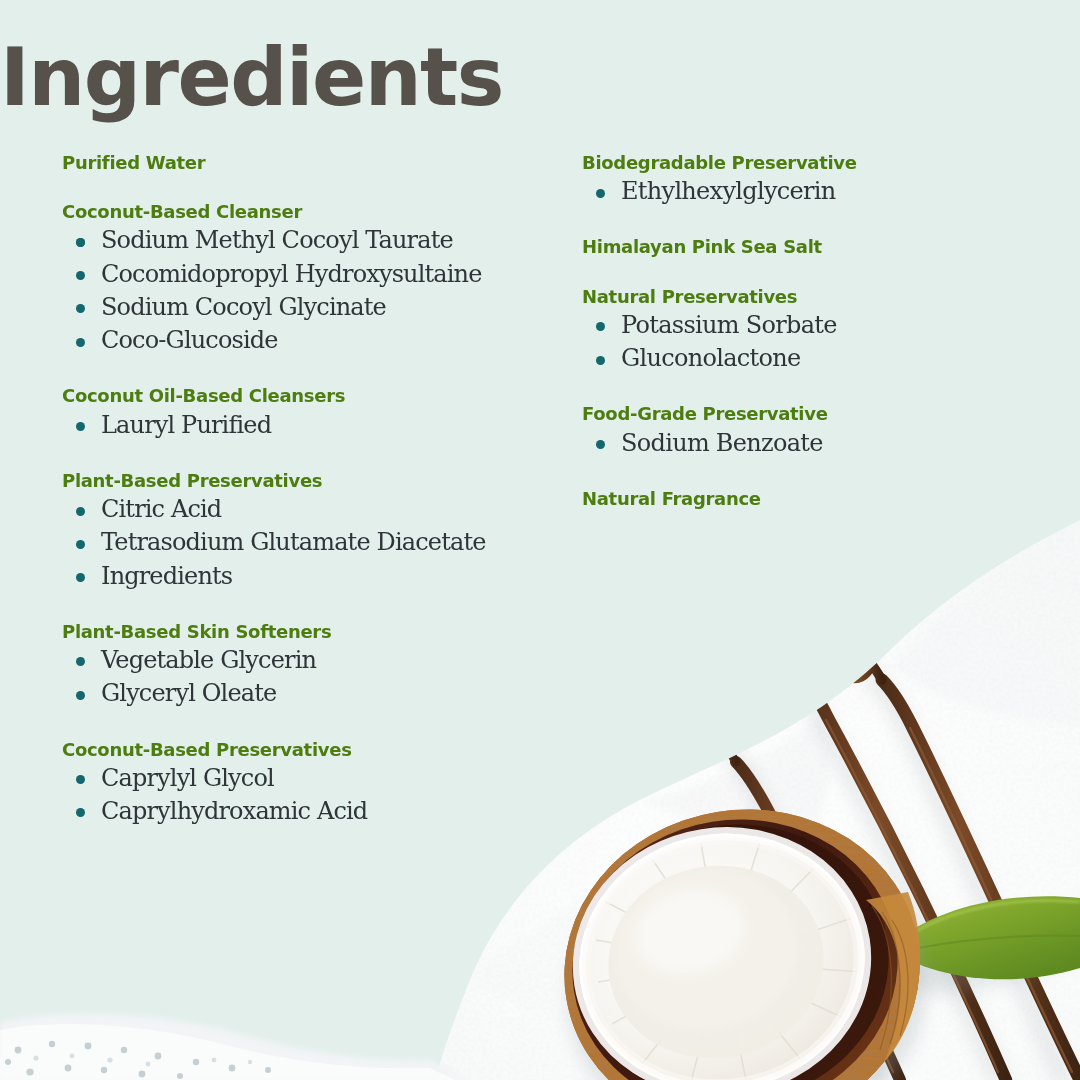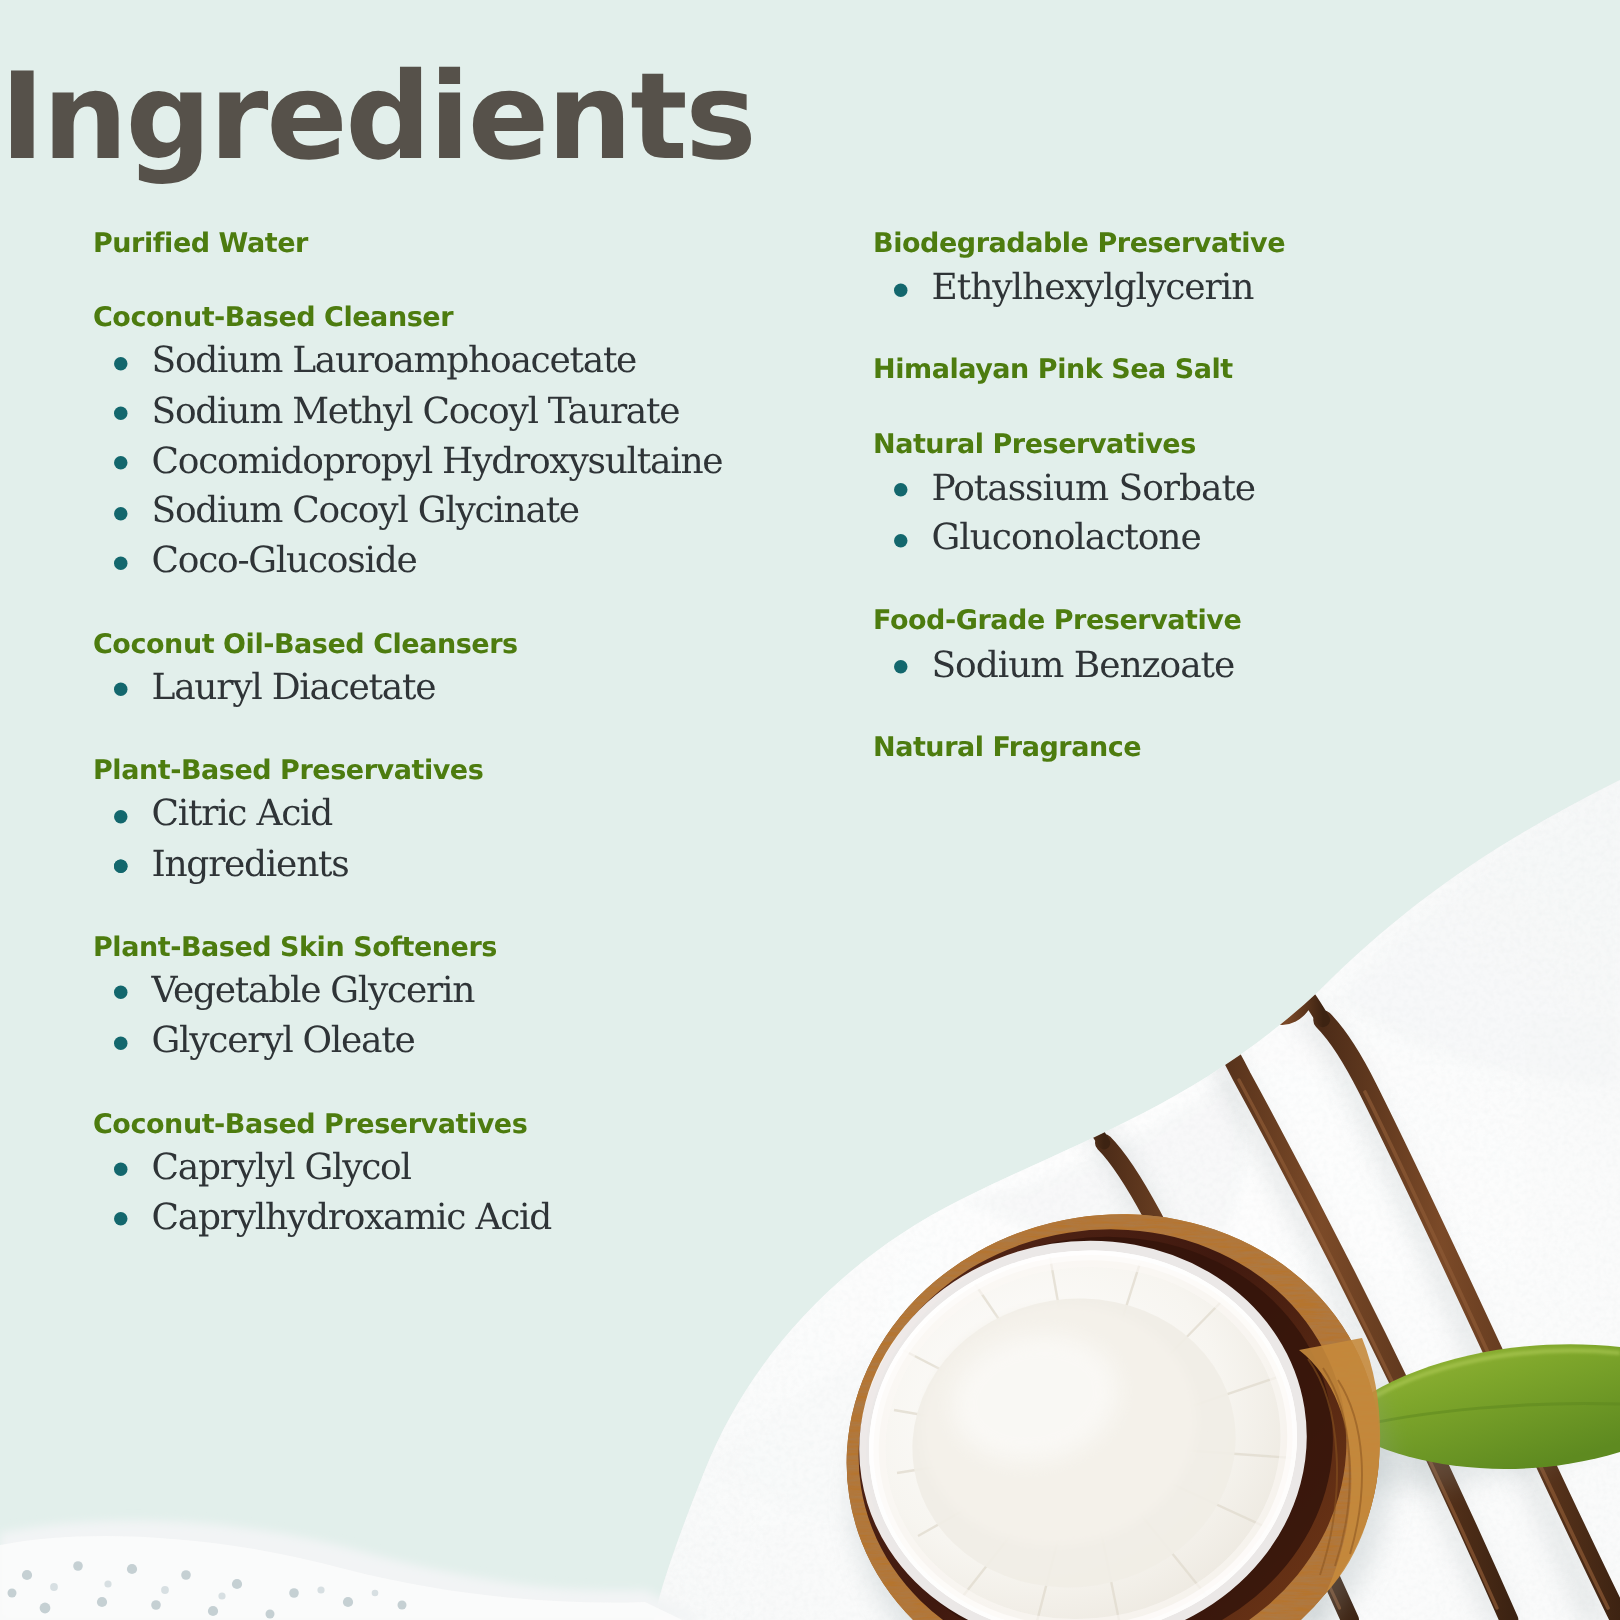--- a/index.html
+++ b/index.html
@@ -312,38 +312,38 @@
 
   <div id="title">Ingredients</div>
 
   <div class="column" id="col-left">
       <div class="group">
         <div class="group-heading">Purified Water</div>
       </div>
       <div class="group">
         <div class="group-heading">Coconut-Based Cleanser</div>
         <ul class="group-items">
-          <li class="group-item"><span class="bullet"></span><span>Sodium Lauroamphoacetate</span></li>
+          <li class="group-item"><span class="bullet"></span></li>
           <li class="group-item"><span class="bullet"></span><span>Sodium Methyl Cocoyl Taurate</span></li>
           <li class="group-item"><span class="bullet"></span><span>Cocomidopropyl Hydroxysultaine</span></li>
           <li class="group-item"><span class="bullet"></span><span>Sodium Cocoyl Glycinate</span></li>
           <li class="group-item"><span class="bullet"></span><span>Coco-Glucoside</span></li>
         </ul>
       </div>
       <div class="group">
         <div class="group-heading">Coconut Oil-Based Cleansers</div>
         <ul class="group-items">
-          <li class="group-item"><span class="bullet"></span><span>Lauryl Diacetate</span></li>
+          <li class="group-item"><span class="bullet"></span><span>Lauryl Purified</span></li>
         </ul>
       </div>
       <div class="group">
         <div class="group-heading">Plant-Based Preservatives</div>
         <ul class="group-items">
           <li class="group-item"><span class="bullet"></span><span>Citric Acid</span></li>
-          <li class="group-item"><span class="bullet"></span></li>
+          <li class="group-item"><span class="bullet"></span><span>Tetrasodium Glutamate Diacetate</span></li>
           <li class="group-item"><span class="bullet"></span><span>Ingredients</span></li>
         </ul>
       </div>
       <div class="group">
         <div class="group-heading">Plant-Based Skin Softeners</div>
         <ul class="group-items">
           <li class="group-item"><span class="bullet"></span><span>Vegetable Glycerin</span></li>
           <li class="group-item"><span class="bullet"></span><span>Glyceryl Oleate</span></li>
         </ul>
       </div>

